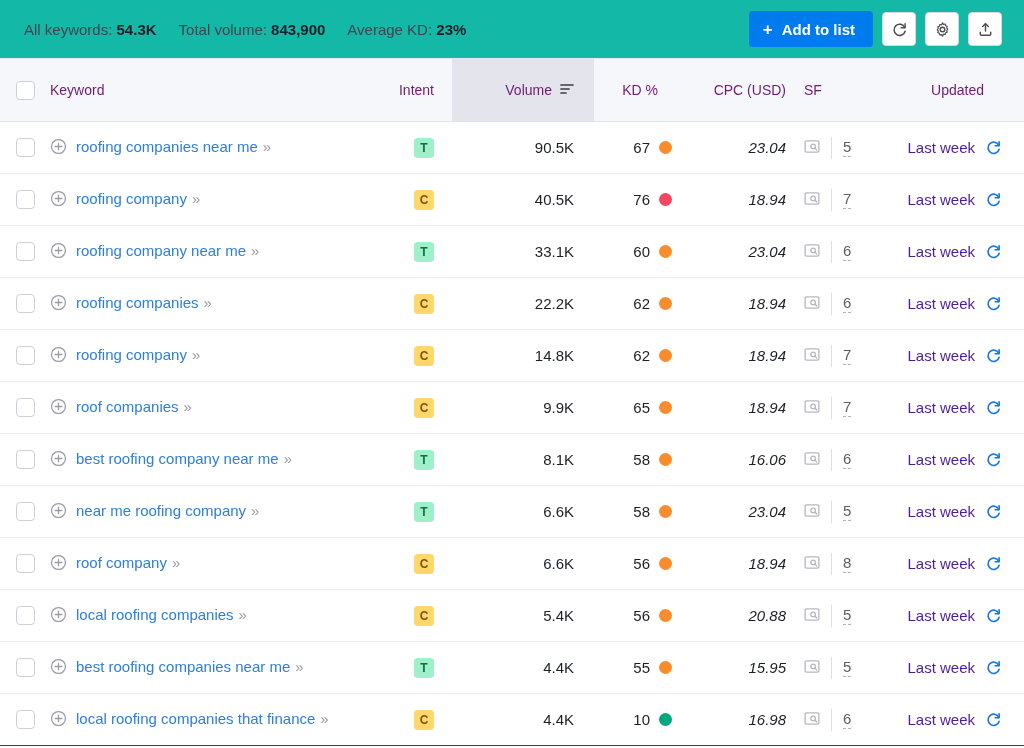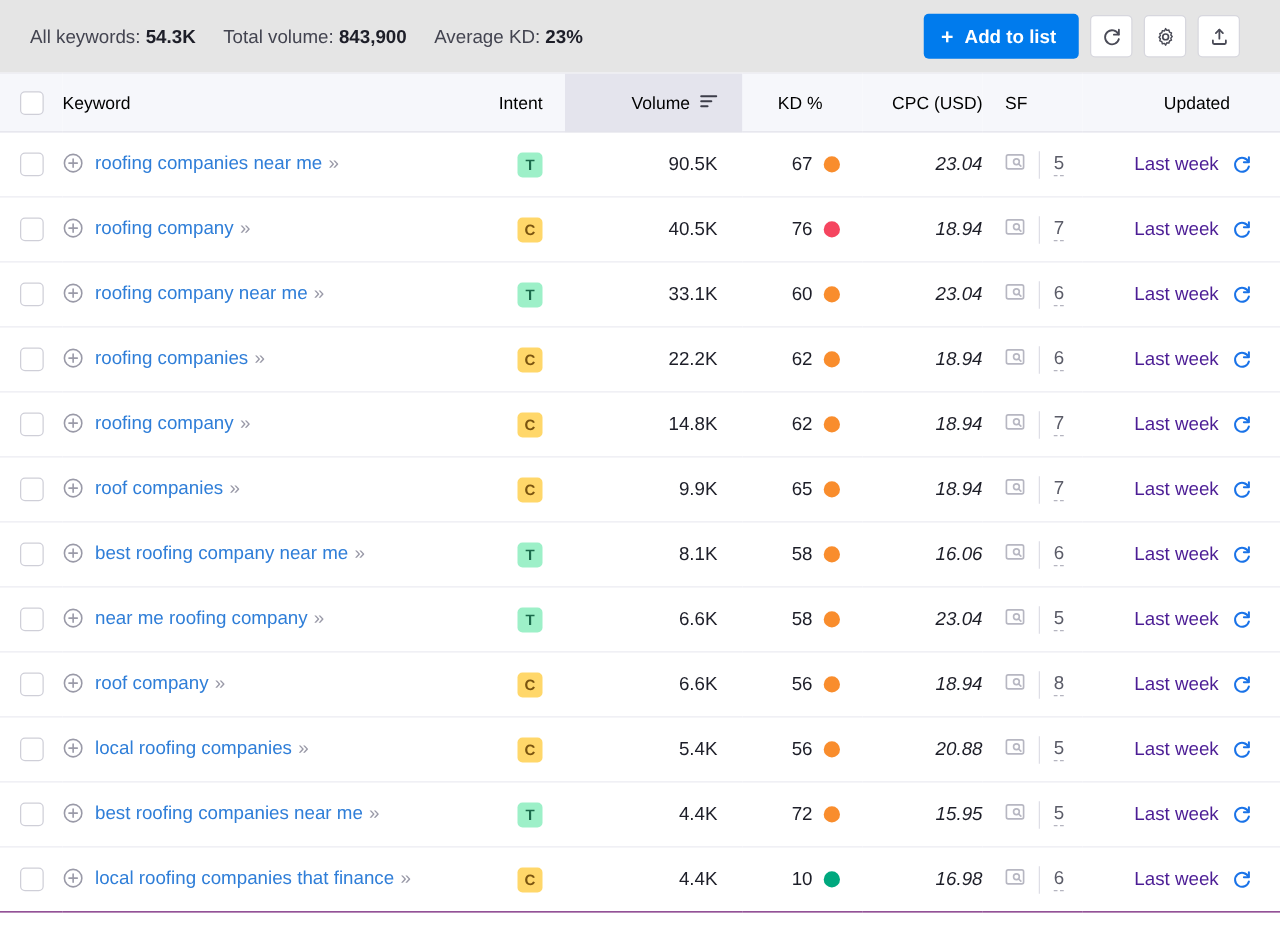--- a/index.html
+++ b/index.html
@@ -9,22 +9,22 @@
     background: #ffffff;
     font-family: "Liberation Sans", sans-serif;
     -webkit-font-smoothing: antialiased;
   }
   .app { width: 1024px; height: 748px; position: relative; overflow: hidden; background:#fff; }
 
   
   .topbar {
     height: 58px;
     display: flex; align-items: center;
-    padding: 0 32px 0 24px;
-    background: #e5e5e5;
+    padding: 0 22px 0 24px;
+    background: #14b8a6;
   }
   .stats { display: flex; align-items: center; gap: 22px; font-size: 15px; color: #4a4b57; }
   .stat { white-space: nowrap; }
   .stat .stat-label { color: #434450; }
   .stat .stat-value { color: #1d1e28; font-weight: bold; }
 
   .topbar-actions { margin-left: auto; display: flex; align-items: center; gap: 9px; }
 
   .btn-primary {
     height: 36px; padding: 0 18px 0 14px;
@@ -43,26 +43,26 @@
     border: 1px solid #d7d7de; border-radius: 4px;
     display: flex; align-items: center; justify-content: center;
     cursor: pointer; padding: 0;
   }
   .icon-btn svg { display: block; }
 
   
   table.kw { width: 1024px; border-collapse: collapse; table-layout: fixed; }
 
   thead th {
-    height: 47px;
+    height: 63px;
     background: #f6f7fb;
     border-top: 1px solid #e9e9ef;
     border-bottom: 1px solid #e2e2ea;
     font-size: 14px; font-weight: normal;
-    color: #000000;
+    color: #701a75;
     padding: 0;
     vertical-align: middle;
   }
   th.col-check { width: 50px; }
   th.col-kw    { width: 330px; text-align: left; }
   th.col-intent{ width: 72px;  text-align: right; padding-right: 18px; }
   th.col-vol   { width: 142px; text-align: right; padding-right: 20px; background: #e4e4ed; }
   th.col-kd    { width: 96px;  text-align: right; padding-right: 32px; }
   th.col-cpc   { width: 96px;  text-align: right; }
   th.col-sf    { width: 80px;  text-align: left; padding-left: 18px; }
@@ -604,21 +604,21 @@
               <span class="plus-circle"><svg width="17" height="17" viewBox="0 0 20 20" fill="none">
                   <circle cx="10" cy="10" r="8.2" stroke="#9a9aa8" stroke-width="1.5"></circle>
                   <path d="M10 6.1v7.8M6.1 10h7.8" stroke="#9a9aa8" stroke-width="1.5" stroke-linecap="round"></path>
                 </svg></span>
               <span class="kwtext"><a class="kwlink" href="#">best roofing companies near me</a><span class="chev">»</span></span>
             </span>
           </td>
           <td class="c-intent"><span class="badge badge-T">T</span></td>
           <td class="c-vol">4.4K</td>
           <td class="c-kd"><span class="kdwrap">
-              <span>72</span>
+              <span>55</span>
               <span class="kddot" style="background:#f98d2d"></span>
             </span></td>
           <td class="c-cpc">15.95</td>
           <td class="c-sf"><span class="sfwrap">
               <span><svg width="16" height="15" viewBox="0 0 18 17" fill="none">
                   <rect x="1.2" y="2.2" width="15.6" height="12.6" rx="1.6" stroke="#b7b7c2" stroke-width="1.5"></rect>
                   <circle cx="10.3" cy="8.4" r="2.6" stroke="#b7b7c2" stroke-width="1.5"></circle>
                   <path d="M12.3 10.4l2 2" stroke="#b7b7c2" stroke-width="1.5" stroke-linecap="round"></path>
                 </svg></span>
               <span class="sf-sep"></span>

